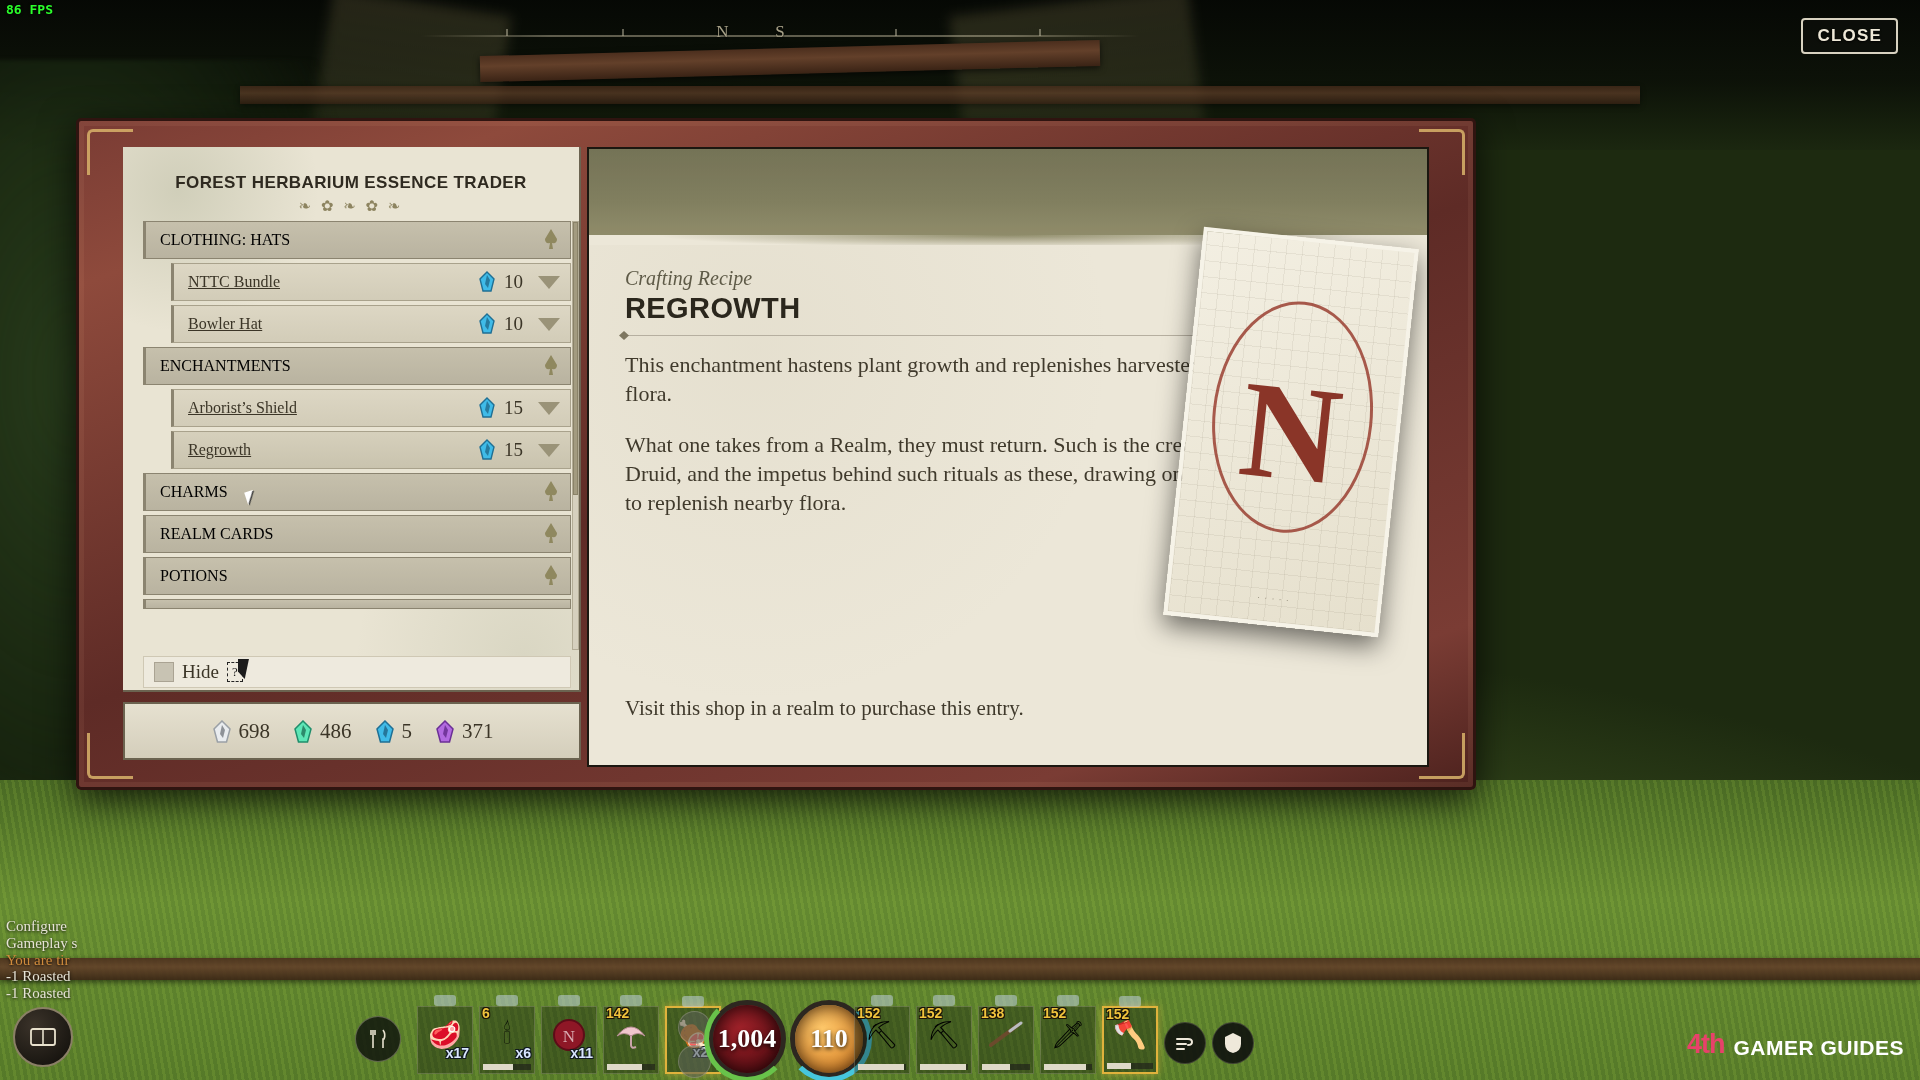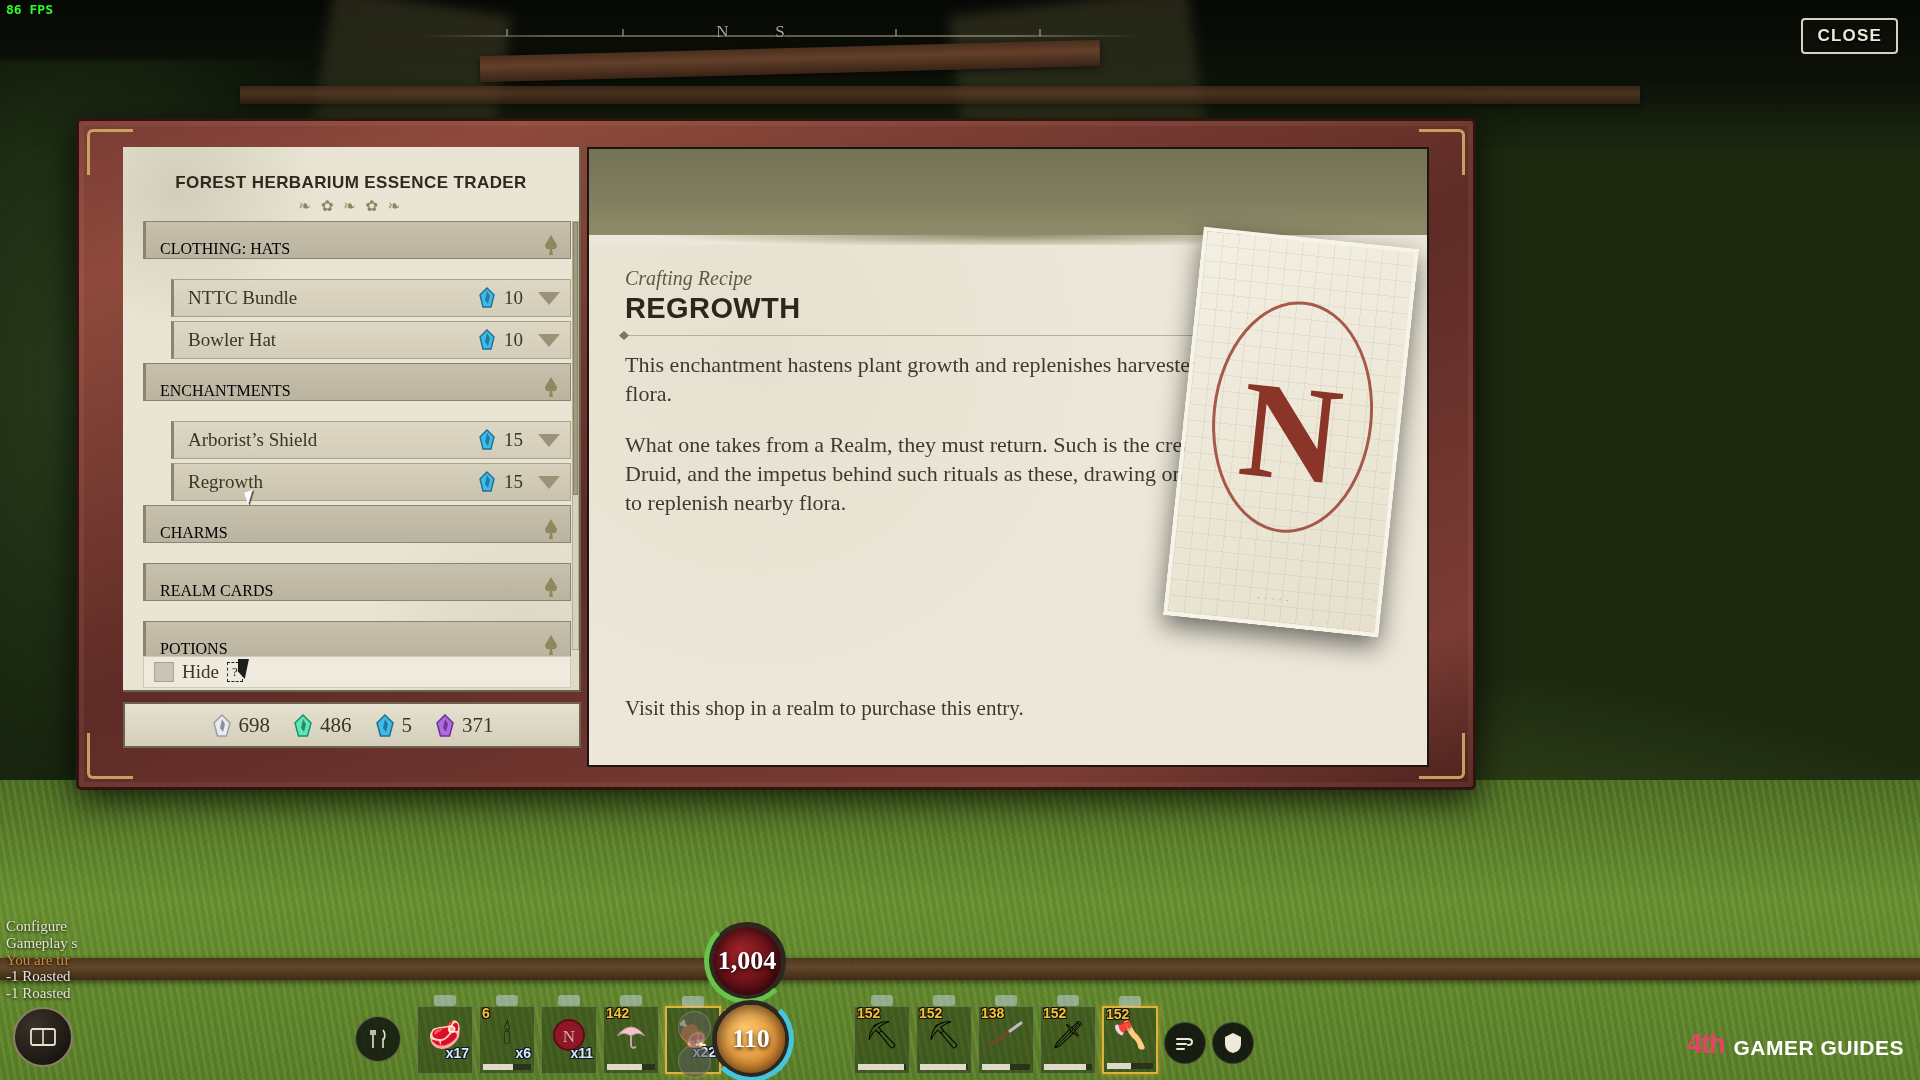--- a/index.html
+++ b/index.html
@@ -150,45 +150,46 @@
     letter-spacing: 3px;
     margin-top: 2px;
     height: 20px;
   }
   #list-scroll {
     position: absolute; left: 20px; right: 8px; top: 74px; bottom: 34px;
     overflow: hidden;
   }
   .cat-row {
     height: 38px;
-    margin: 0 0 20px 0;
+    margin: 0 0 4px 0;
     background: linear-gradient(to bottom, #c6c0ac, #b9b3a0);
     border: 1px solid #8b8470;
     border-left: 3px solid #8b8470;
-    display: flex; align-items: flex-end; justify-content: space-between;
+    display: flex; align-items: center; justify-content: space-between;
     padding: 0 10px 0 14px;
     cursor: pointer;
   }
   .item-row {
     height: 38px;
     margin: 0 0 4px 28px;
     background: linear-gradient(to bottom, #ddd7c4, #d2ccb8);
     border: 1px solid #a9a28c;
     border-left: 3px solid #8b8470;
     display: flex; align-items: center;
     padding: 0 8px 0 14px;
     cursor: pointer;
   }
   .item-row.selected {
     background: linear-gradient(to bottom, #d6d0bc, #c9c3ae);
   }
   .item-name {
     flex: 1;
-    font-size: 19px;
+    font-size: 16px;
     color: #3b3527;
+    text-decoration: underline;
   }
   .price {
     display: flex; align-items: center; gap: 7px;
     margin-right: 10px;
   }
   .price .num {
     font-size: 19px; color: #3b3527; min-width: 24px;
   }
   .essence {
     width: 20px; height: 22px;
@@ -243,21 +244,21 @@
     content: "";
     position: absolute; left: 10px; top: -4px;
     width: 11px; height: 20px;
     background: #1c1c1c;
     clip-path: polygon(0 0, 100% 0, 62% 100%, 0 62%);
   }
 
   
   #currency-bar {
     margin-top: 10px;
-    height: 46px;
+    height: 58px;
     background: #ded8c6;
     border: 2px solid #6b6350;
     display: flex; align-items: center; justify-content: center; gap: 22px;
     background-image: linear-gradient(to bottom, #e6e1d0, #d4cebb);
   }
   .cur {
     display: flex; align-items: center; gap: 8px;
   }
   .cur .cnum { font-size: 21px; color: #3b3527; }
 
@@ -434,21 +435,21 @@
   }
   .ability-dot {
     position: absolute; left: 678px;
     width: 33px; height: 33px; border-radius: 50%;
     background: rgba(90,95,85,.6);
     border: 1px solid rgba(220,215,195,.25);
     cursor: pointer;
   }
   #orbs {
     position: absolute; left: 708px; bottom: 2px;
-    display: flex; align-items: flex-end; gap: 0; flex-direction: column;
+    display: flex; align-items: flex-end; gap: 0;
   }
   .orb {
     position: relative;
     width: 78px; height: 78px; border-radius: 50%;
     display: flex; align-items: center; justify-content: center;
     font-family: "Liberation Serif", serif;
     font-size: 26px; font-weight: bold;
     color: #fff;
     text-shadow: 0 2px 4px rgba(0,0,0,.85);
     border: 5px solid #2d2720;

